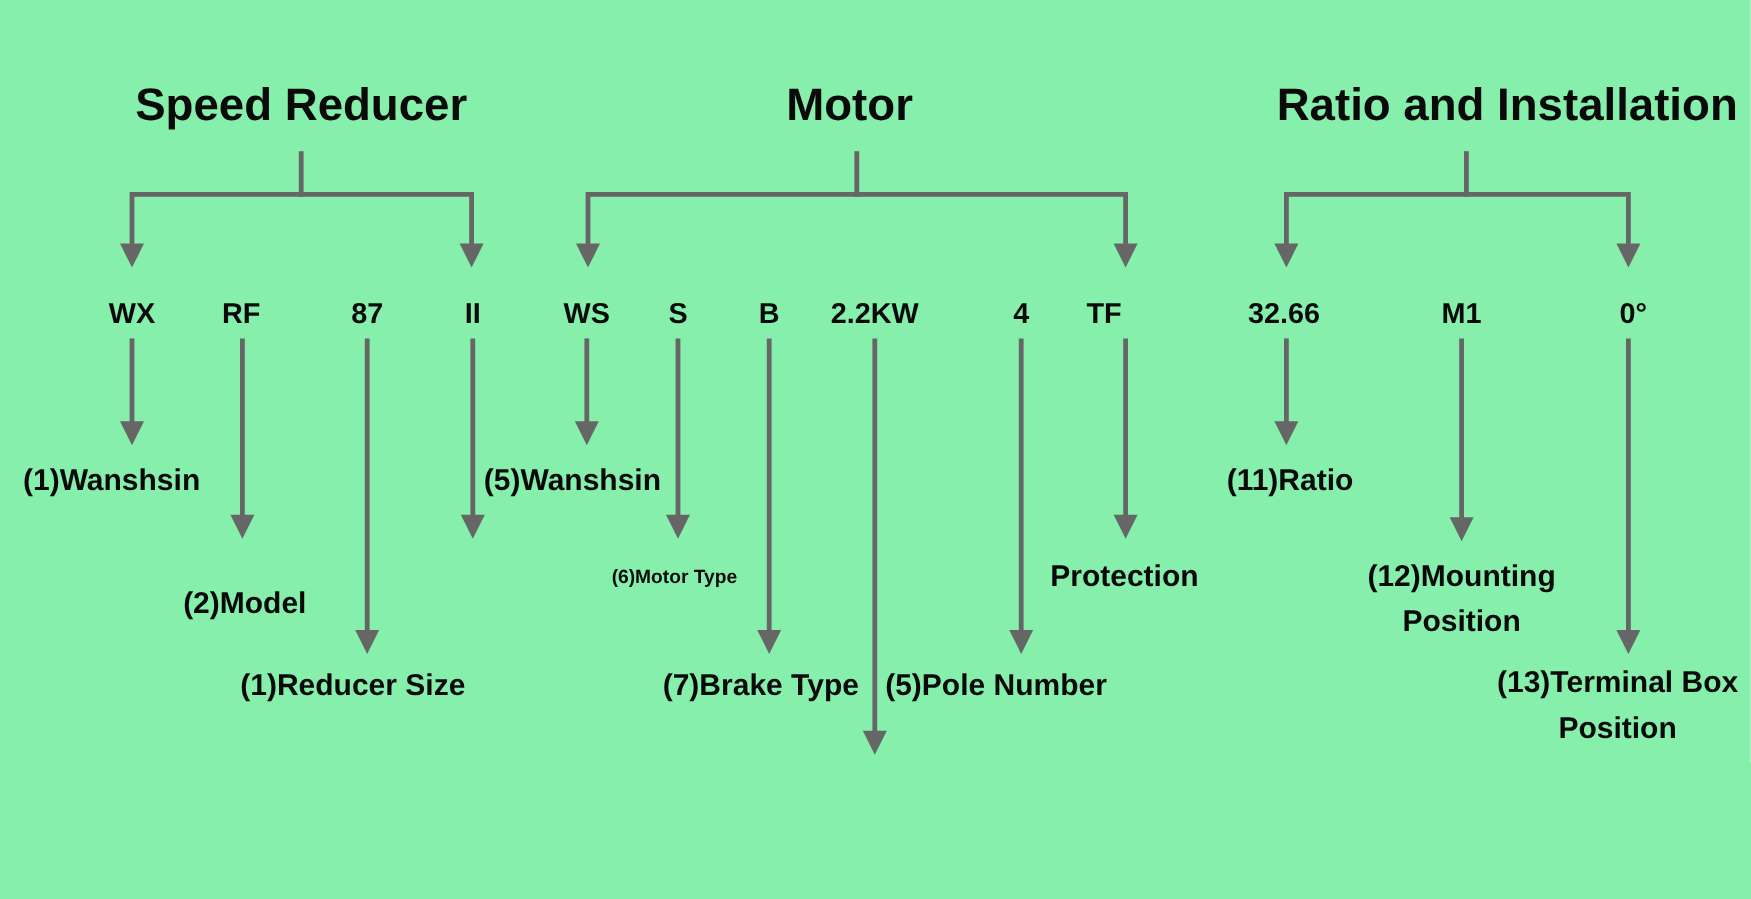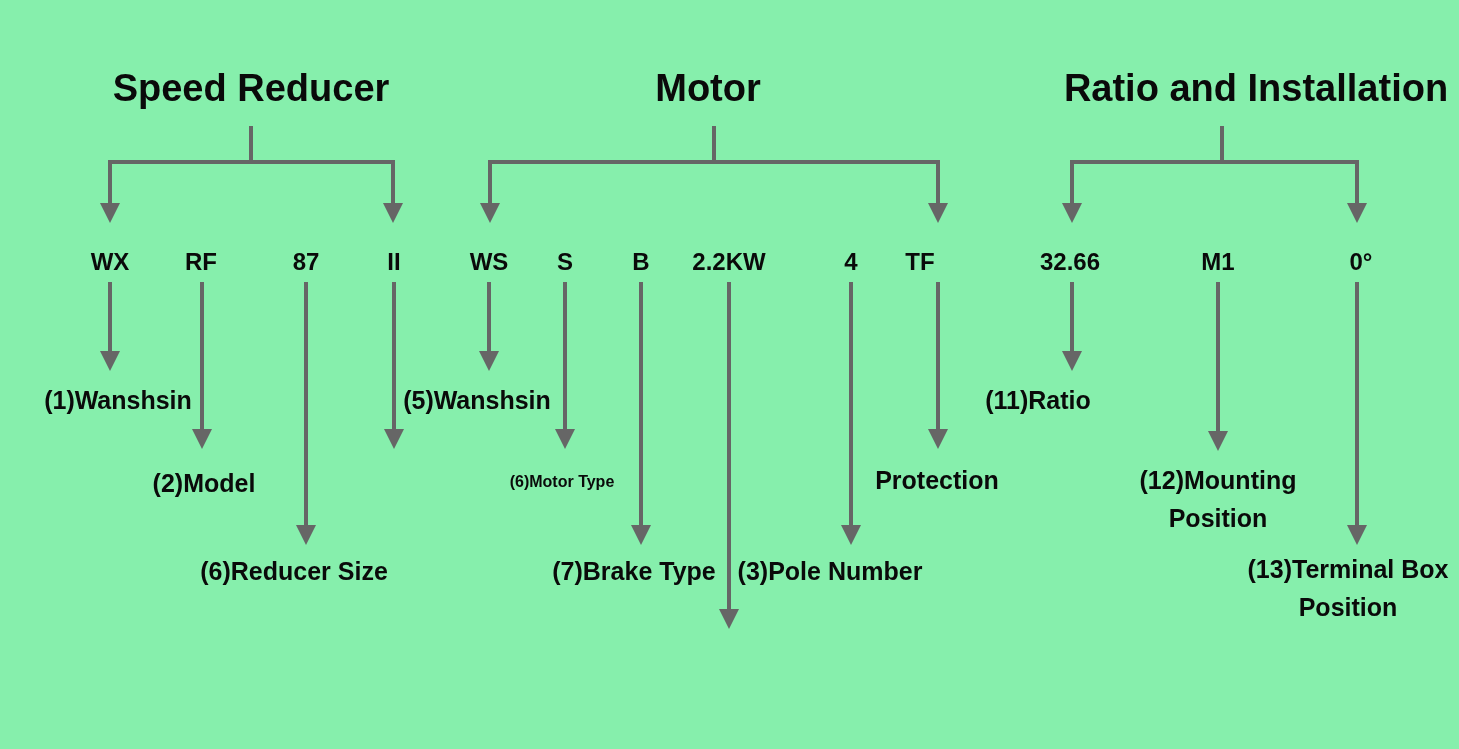--- a/index.html
+++ b/index.html
@@ -133,45 +133,45 @@
   <div class="code" style="left:489px">WS</div>
   <div class="code" style="left:565px">S</div>
   <div class="code" style="left:641px">B</div>
   <div class="code" style="left:729px">2.2KW</div>
   <div class="code" style="left:851px">4</div>
   <div class="code" style="left:920px">TF</div>
   <div class="code" style="left:1070px">32.66</div>
   <div class="code" style="left:1218px">M1</div>
   <div class="code" style="left:1361px">0°</div>
 
-  <div class="label" style="left:118px;top:381px">
+  <div class="label" style="left:93px;top:381px">
     <div>(1)Wanshsin</div>
   </div>
-  <div class="label" style="left:204px;top:464px">
+  <div class="label" style="left:204px;top:484px">
     <div>(2)Model</div>
   </div>
   <div class="label" style="left:294px;top:552px">
-    <div>(6)Reducer Size</div>
+    <div>(1)Reducer Size</div>
   </div>
   <div class="label" style="left:477px;top:381px">
     <div>(5)Wanshsin</div>
   </div>
   <div class="label small" style="left:562px;top:463px">
     <div>(6)Motor Type</div>
   </div>
   <div class="label" style="left:634px;top:552px">
     <div>(7)Brake Type</div>
   </div>
   <div class="label" style="left:830px;top:552px">
-    <div>(3)Pole Number</div>
+    <div>(5)Pole Number</div>
   </div>
   <div class="label" style="left:937px;top:461px">
     <div>Protection</div>
   </div>
-  <div class="label" style="left:1038px;top:381px">
+  <div class="label" style="left:1075px;top:381px">
     <div>(11)Ratio</div>
   </div>
   <div class="label" style="left:1218px;top:461px">
     <div>(12)Mounting</div>
     <div>Position</div>
   </div>
   <div class="label" style="left:1348px;top:550px">
     <div>(13)Terminal Box</div>
     <div>Position</div>
   </div>

